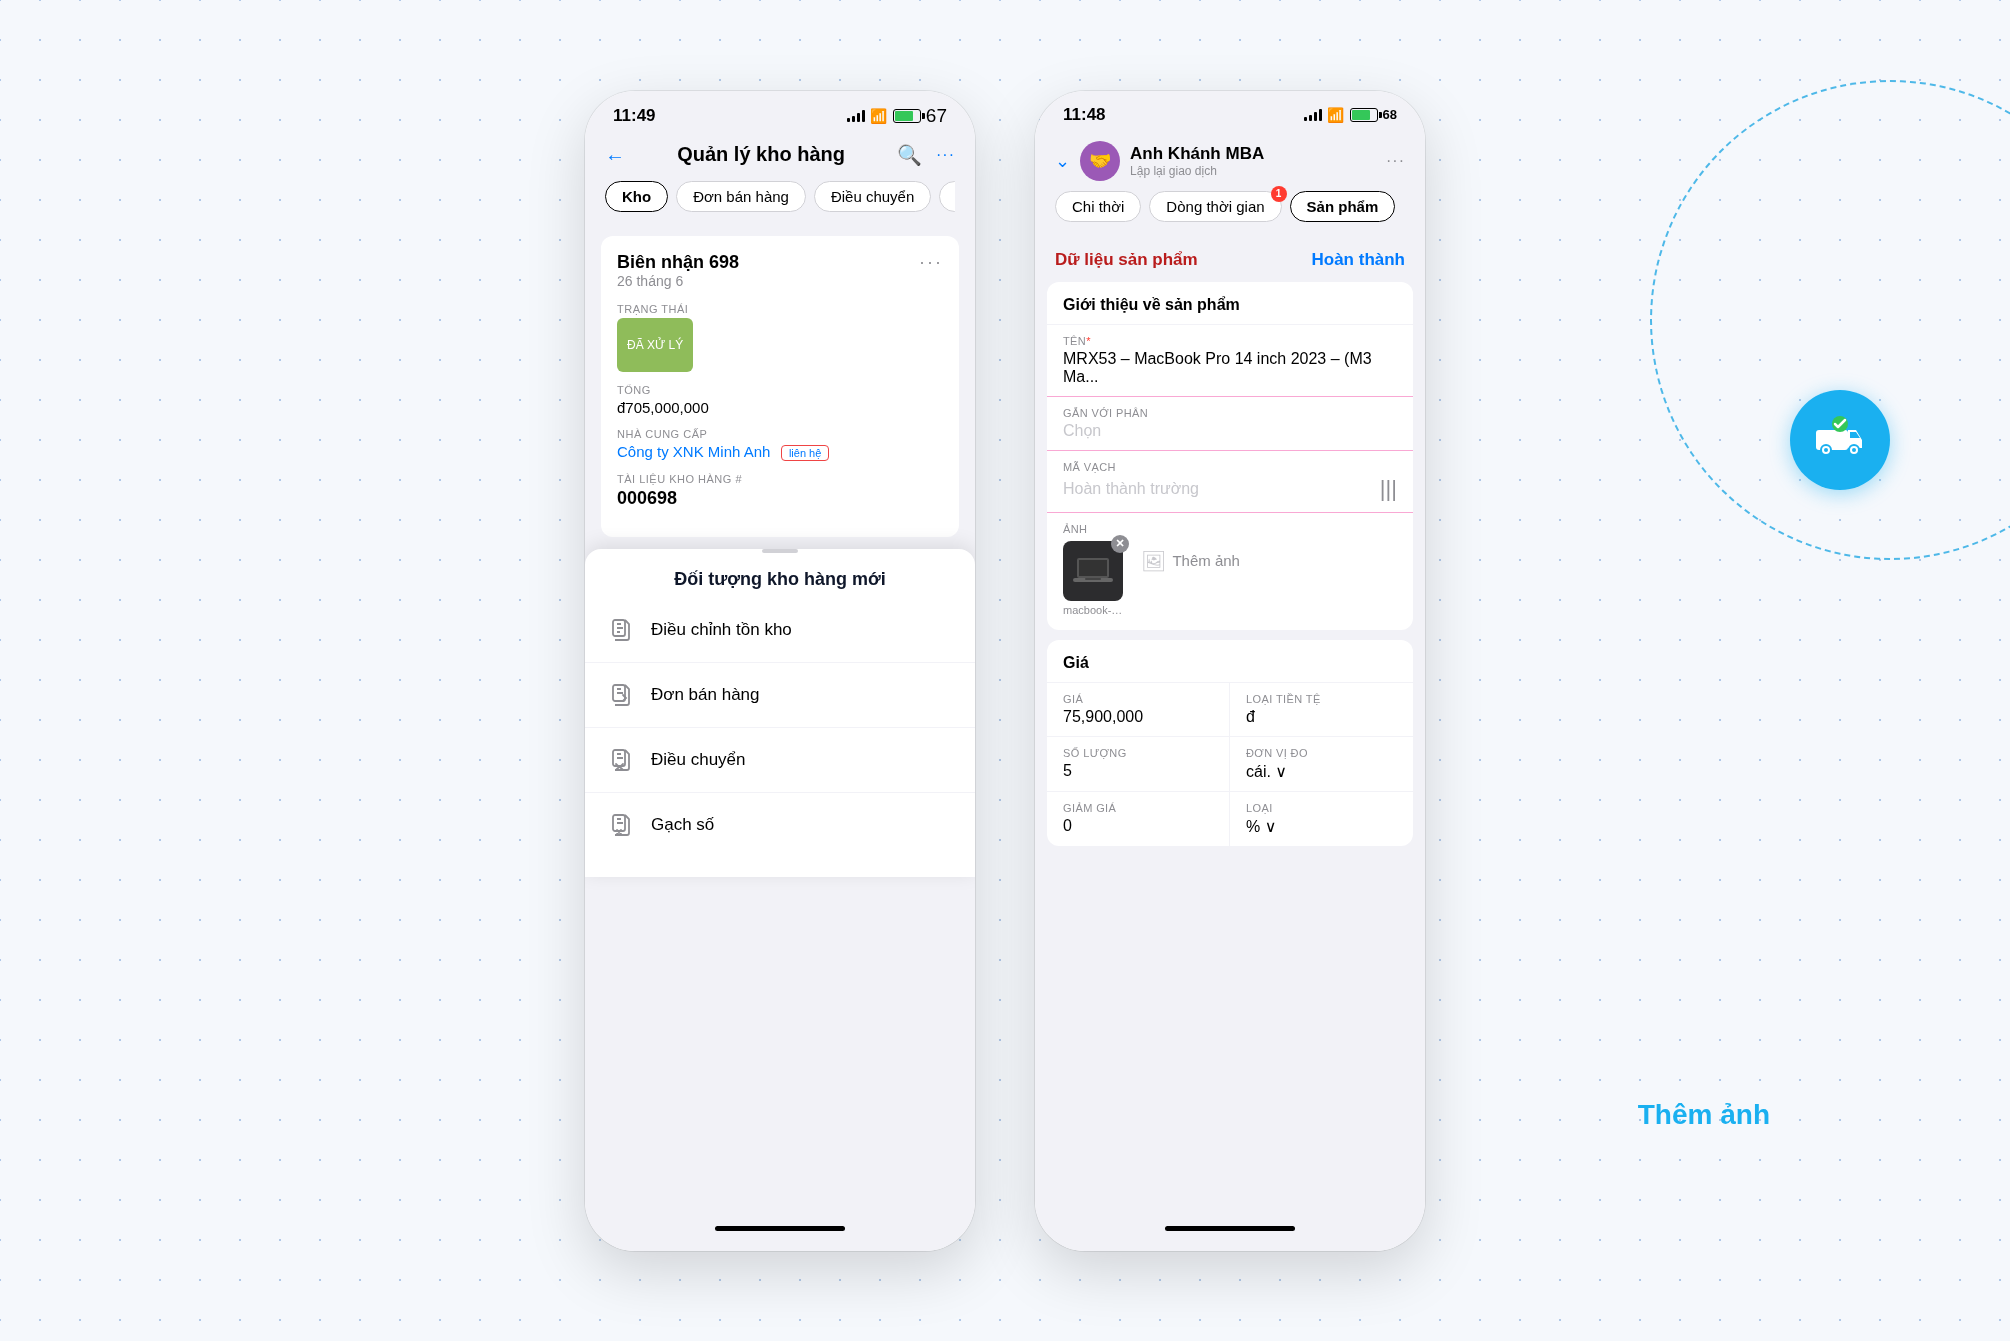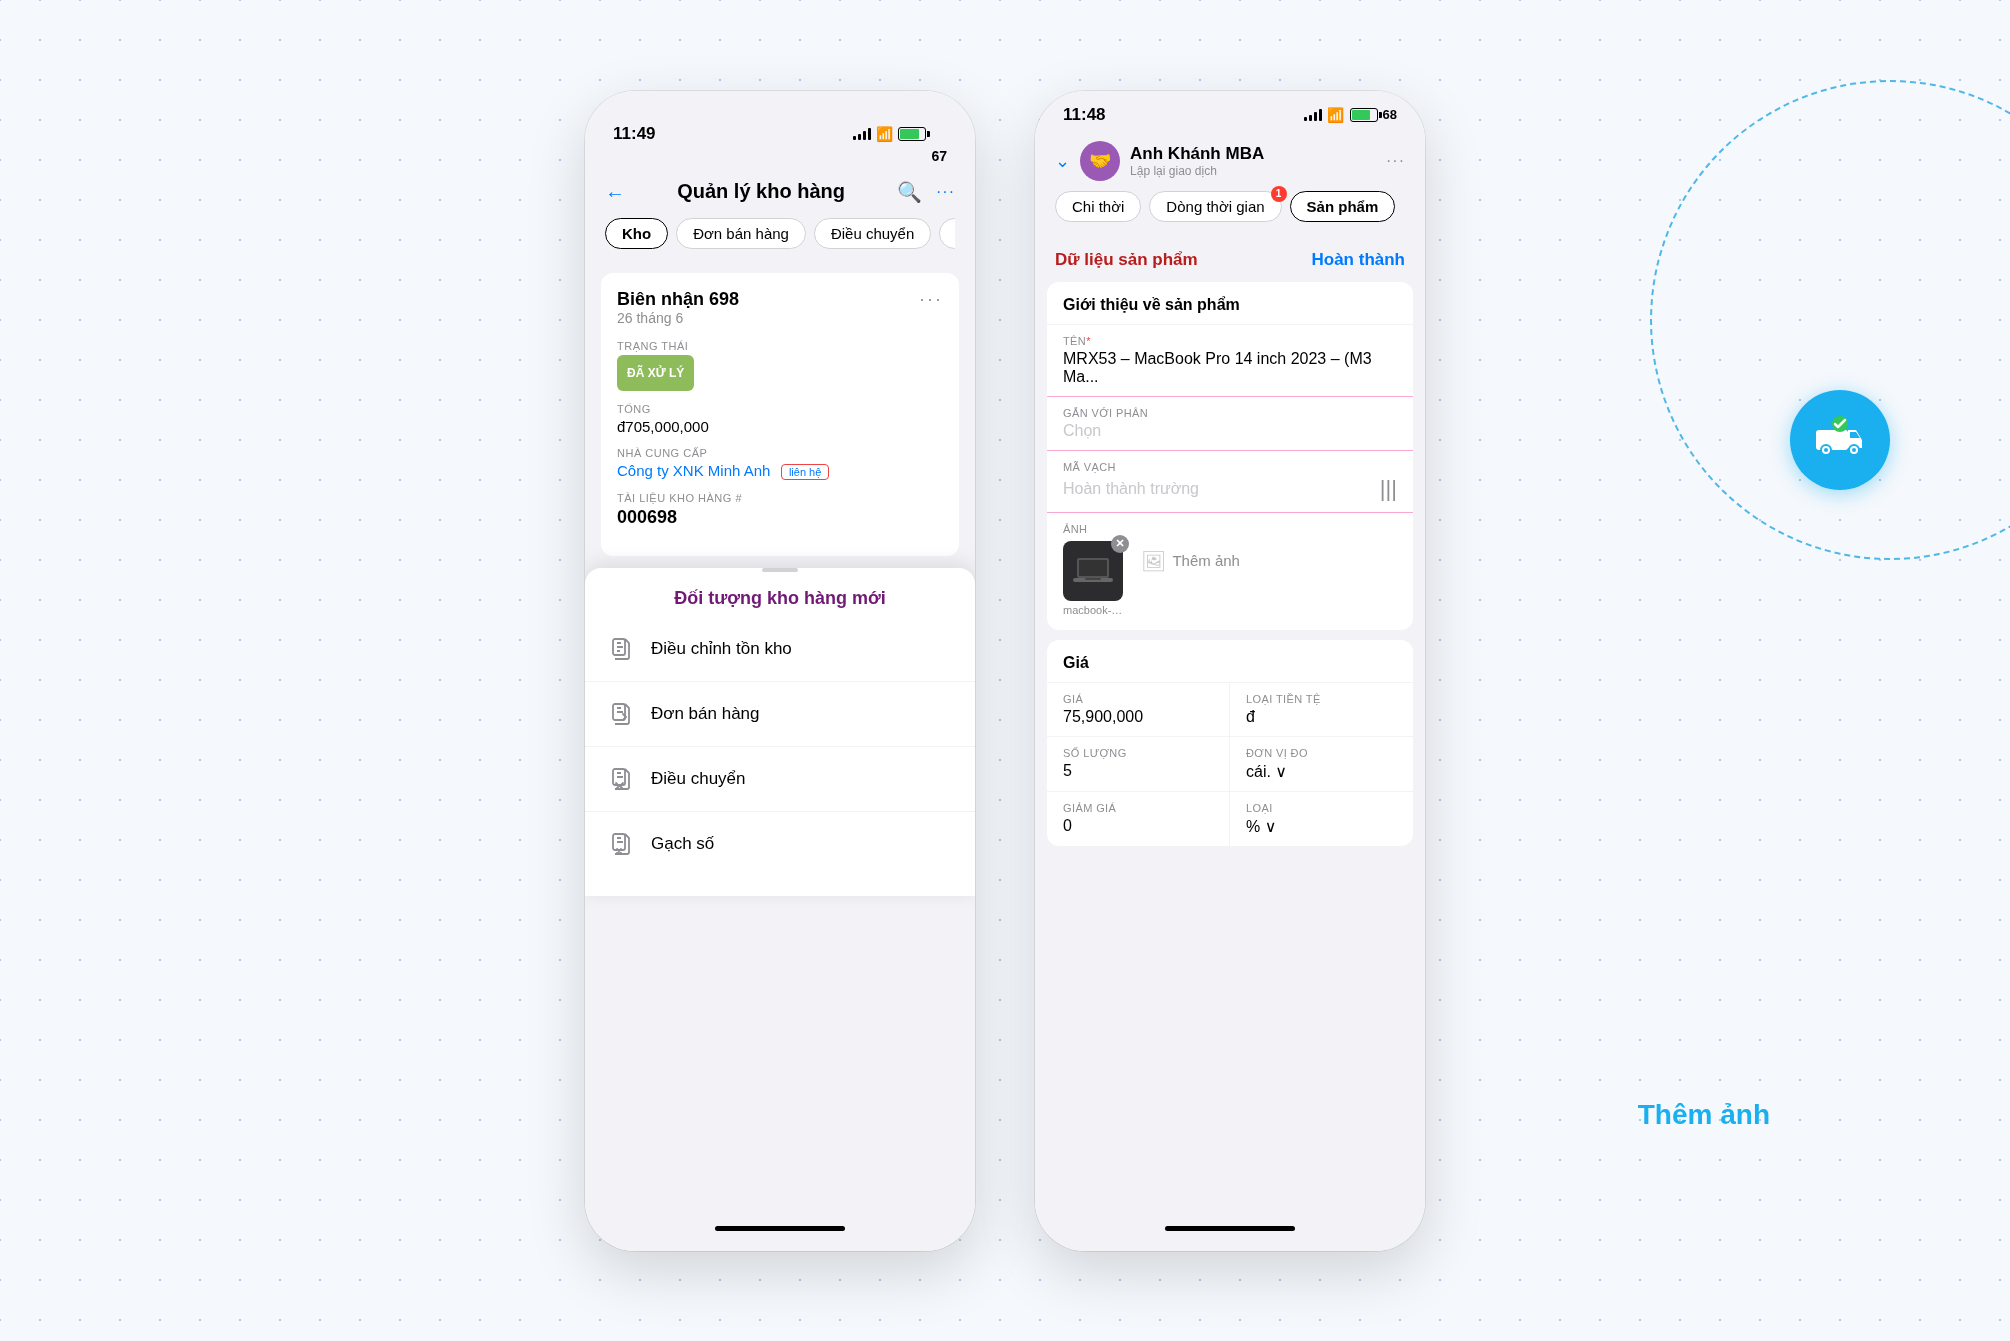--- a/index.html
+++ b/index.html
@@ -182,22 +182,22 @@
     .receipt-value {
       font-size: 15px;
       color: #000;
       font-weight: 500;
     }
     .status-badge {
       display: inline-block;
       background: #8fbc5a;
       color: #fff;
       font-size: 12px;
-      font-weight: 700;
-      padding: 11px 10px;
+      font-weight: 400;
+      padding: 20px 10px;
       border-radius: 6px;
       text-transform: uppercase;
     }
     .supplier-link {
       color: #007aff;
       font-size: 15px;
       font-weight: 500;
     }
     .supplier-tag {
       display: inline-block;
@@ -222,21 +222,21 @@
       width: 36px;
       height: 4px;
       background: #d1d1d6;
       border-radius: 2px;
       margin: 10px auto 16px;
     }
     .sheet-title {
       text-align: center;
       font-size: 18px;
       font-weight: 700;
-      color: #701a75;
+      color: #0f172a;
       margin-bottom: 8px;
     }
     .sheet-item {
       display: flex;
       align-items: center;
       padding: 16px 20px;
       gap: 14px;
       border-bottom: 1px solid #f2f2f7;
     }
     .sheet-item:last-child { border-bottom: none; }
@@ -554,21 +554,21 @@
         <div class="signal-bars">
           <span style="height:4px;"></span>
           <span style="height:6px;"></span>
           <span style="height:9px;"></span>
           <span style="height:12px;"></span>
         </div>
         <span style="font-size:14px;">📶</span>
         <div class="battery-icon battery-green">
           <div class="battery-fill"></div>
         </div>
-        <span style="font-size:14px;font-weight:700;margin-top:43px;">67</span>
+        <span style="font-size:19px;font-weight:400;">67</span>
       </div>
     </div>
 
     <div class="phone1-header">
       <div class="phone1-nav">
         <div class="back-btn">
           <span class="back-arrow">←</span>
         </div>
         <span class="nav-title">Quản lý kho hàng</span>
         <div class="nav-actions">

